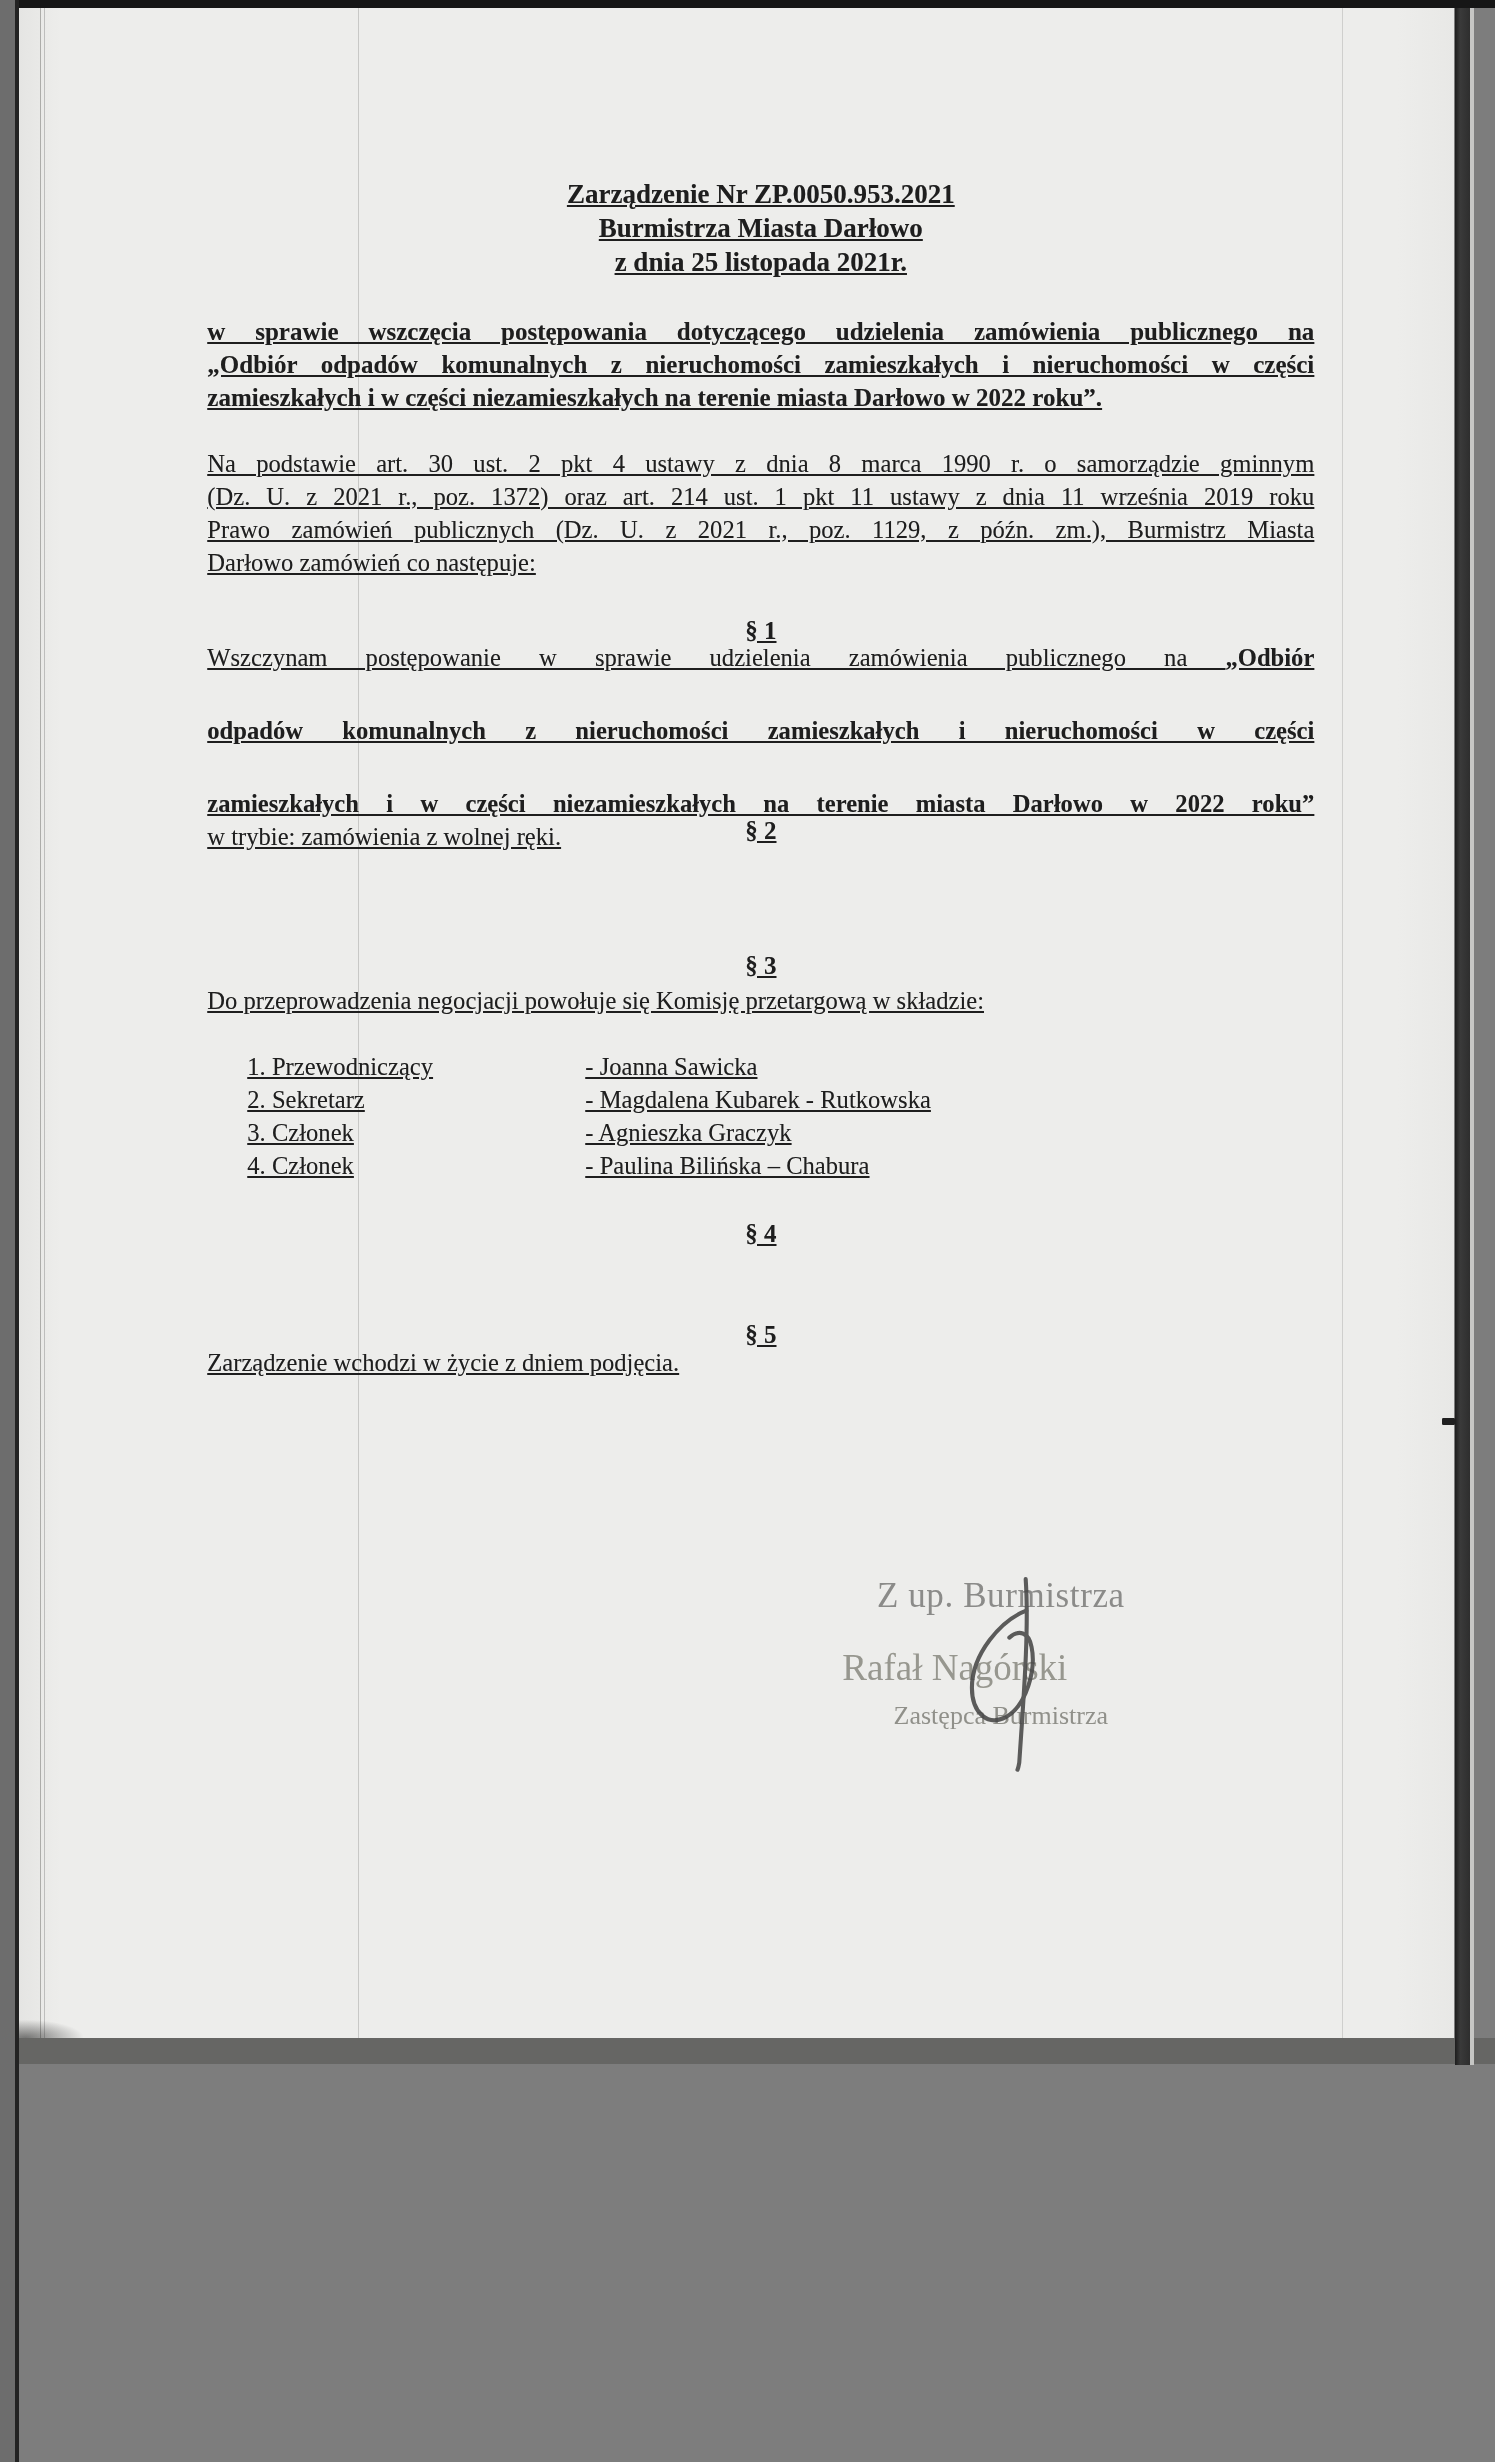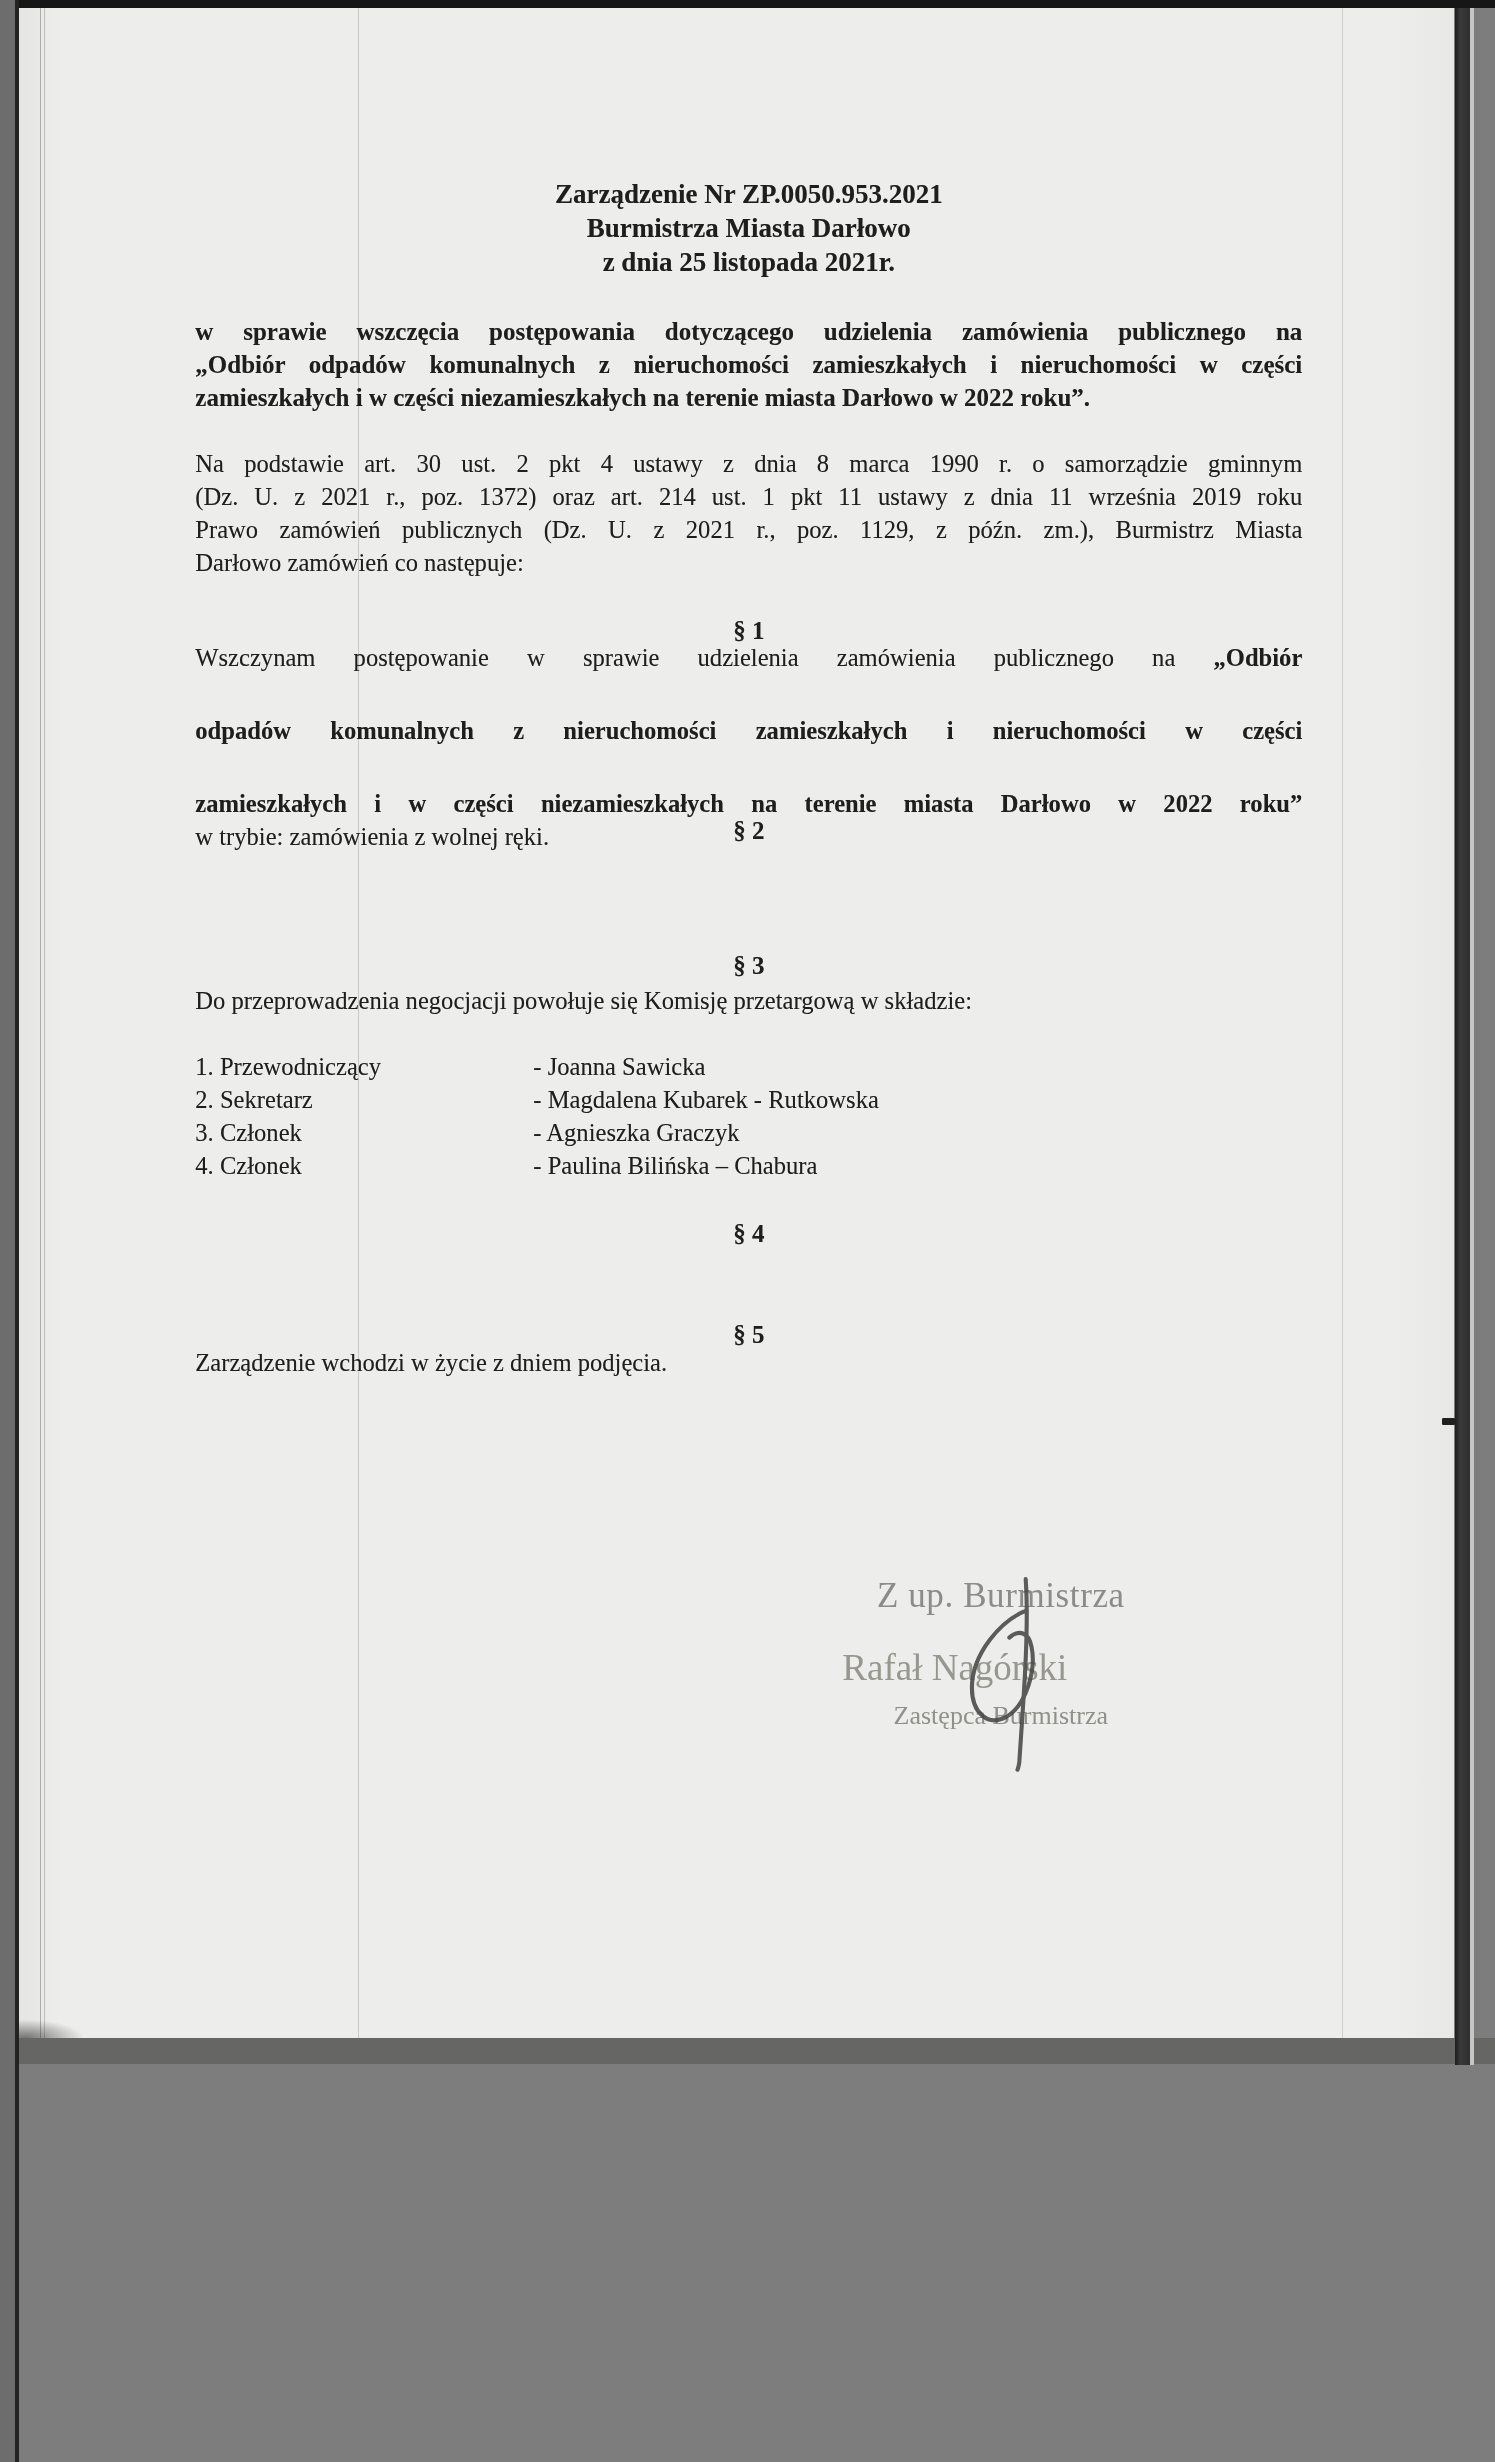--- a/index.html
+++ b/index.html
@@ -22,33 +22,33 @@
   }
   .hairline-a{position:absolute;left:20.5px;top:0;width:1.2px;height:2030px;background:#9c9c9a;opacity:.8;}
   .hairline-b{position:absolute;left:25px;top:0;width:0.6px;height:2030px;background:#b2b2b0;opacity:.8;}
   .crease-1{position:absolute;left:339px;top:0;width:1.2px;height:2030px;background:#aaaaa8;opacity:.55;}
   .crease-2{position:absolute;left:1323px;top:0;width:1.2px;height:2030px;background:#aaaaa8;opacity:.45;}
   .corner-smudge{position:absolute;left:0;top:2012px;width:64px;height:18px;
     background:radial-gradient(ellipse at 10% 100%, rgba(40,40,40,.6), rgba(40,40,40,0) 72%);}
   .edge-tick{position:absolute;left:1423px;top:1410px;width:13px;height:7.6px;background:#202020;border-radius:1.2px;}
   
   .txt{position:absolute;color:#1e1e1e;text-shadow:0 0 0.6px rgba(40,40,40,.35);}
-  .col{left:176px;width:1107px;}     
+  .col{left:188px;width:1107px;text-decoration:underline;}     
   .title-block{top:169px;text-align:center;font-weight:bold;font-size:27px;line-height:34px;}
   .subject{top:307px;font-weight:bold;font-size:25px;line-height:33px;}
   .legal{top:439px;font-size:24.6px;line-height:33px;}
   .jline{text-align:justify;text-align-last:justify;}
   .jline-last{text-align:left;}
   .sec-head{text-align:center;font-weight:bold;font-size:25px;line-height:33px;}
   .sec-body{font-size:24.6px;line-height:33px;}
   .s1-head{top:606px;}  .s1-body{top:633px;}
   .s2-head{top:806px;}  .s2-body{top:838px;}
   .s3-head{top:941px;}  .s3-body{top:976px;}
   .committee{top:1042px;font-size:24.6px;line-height:33px;}
-  .committee .crow{display:flex;height:33px;}
+  .committee .crow{display:flex;height:33px;margin-left:40px;}
   .committee .crole{width:338px;}
   .committee .cname{flex:1;}
   .s4-head{top:1209px;}  .s4-body{top:1238px;}
   .s5-head{top:1310px;}  .s5-body{top:1338px;}
   .bold-inline{font-weight:bold;margin-top:40px;}
   
   .sig-auth{left:823px;width:317px;top:1569px;text-align:center;font-size:35px;line-height:38px;
     color:#8b8b89;text-shadow:none;letter-spacing:0.6px;}
   .sig-name{left:823px;width:317px;top:1645px;text-align:left;font-size:37px;line-height:29px;
     color:#97978f;text-shadow:none;}

